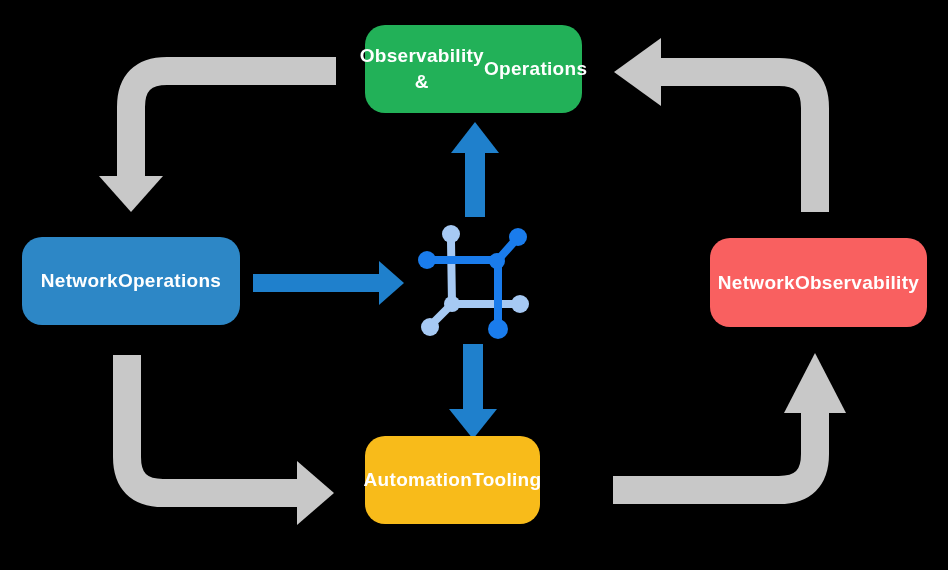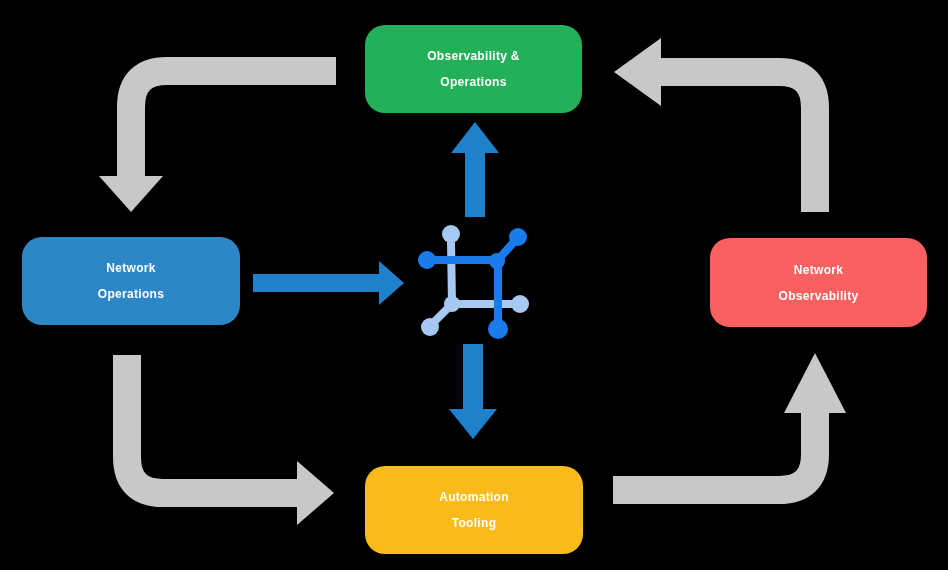--- a/index.html
+++ b/index.html
@@ -8,35 +8,35 @@
     width:948px;height:570px;
     background:#000;
     overflow:hidden;
     font-family:"Liberation Sans", sans-serif;
   }
   .layer{position:absolute;left:0;top:0;width:948px;height:570px;}
   .node{
     position:absolute;
     border-radius:20px;
     display:flex;
-    flex-direction:column;
+    flex-direction:row;
     align-items:center;
     justify-content:center;
     color:#fff;
-    font-size:12px;
+    font-size:19px;
     font-weight:600;
     letter-spacing:.3px;
     line-height:26px;
     text-align:center;
   }
   .node span{display:block;}
   .node-observability{left:365px;top:25px;width:217px;height:88px;}
   .node-operations{left:22px;top:237px;width:218px;height:88px;}
   .node-infrastructure{left:710px;top:238px;width:217px;height:89px;}
-  .node-automation{left:365px;top:466px;width:218px;height:88px;}
+  .node-automation{left:365px;top:436px;width:175px;height:88px;}
 </style>
 </head>
 <body>
 
 <div class="stage">
 
   <svg class="layer" viewBox="0 0 948 570" aria-hidden="true">
 
     <g>
       <path d="M 336 71 L 167 71 Q 131 71 131 107 L 131 178" fill="none" stroke-width="28" stroke="#C8C8C8"></path>

